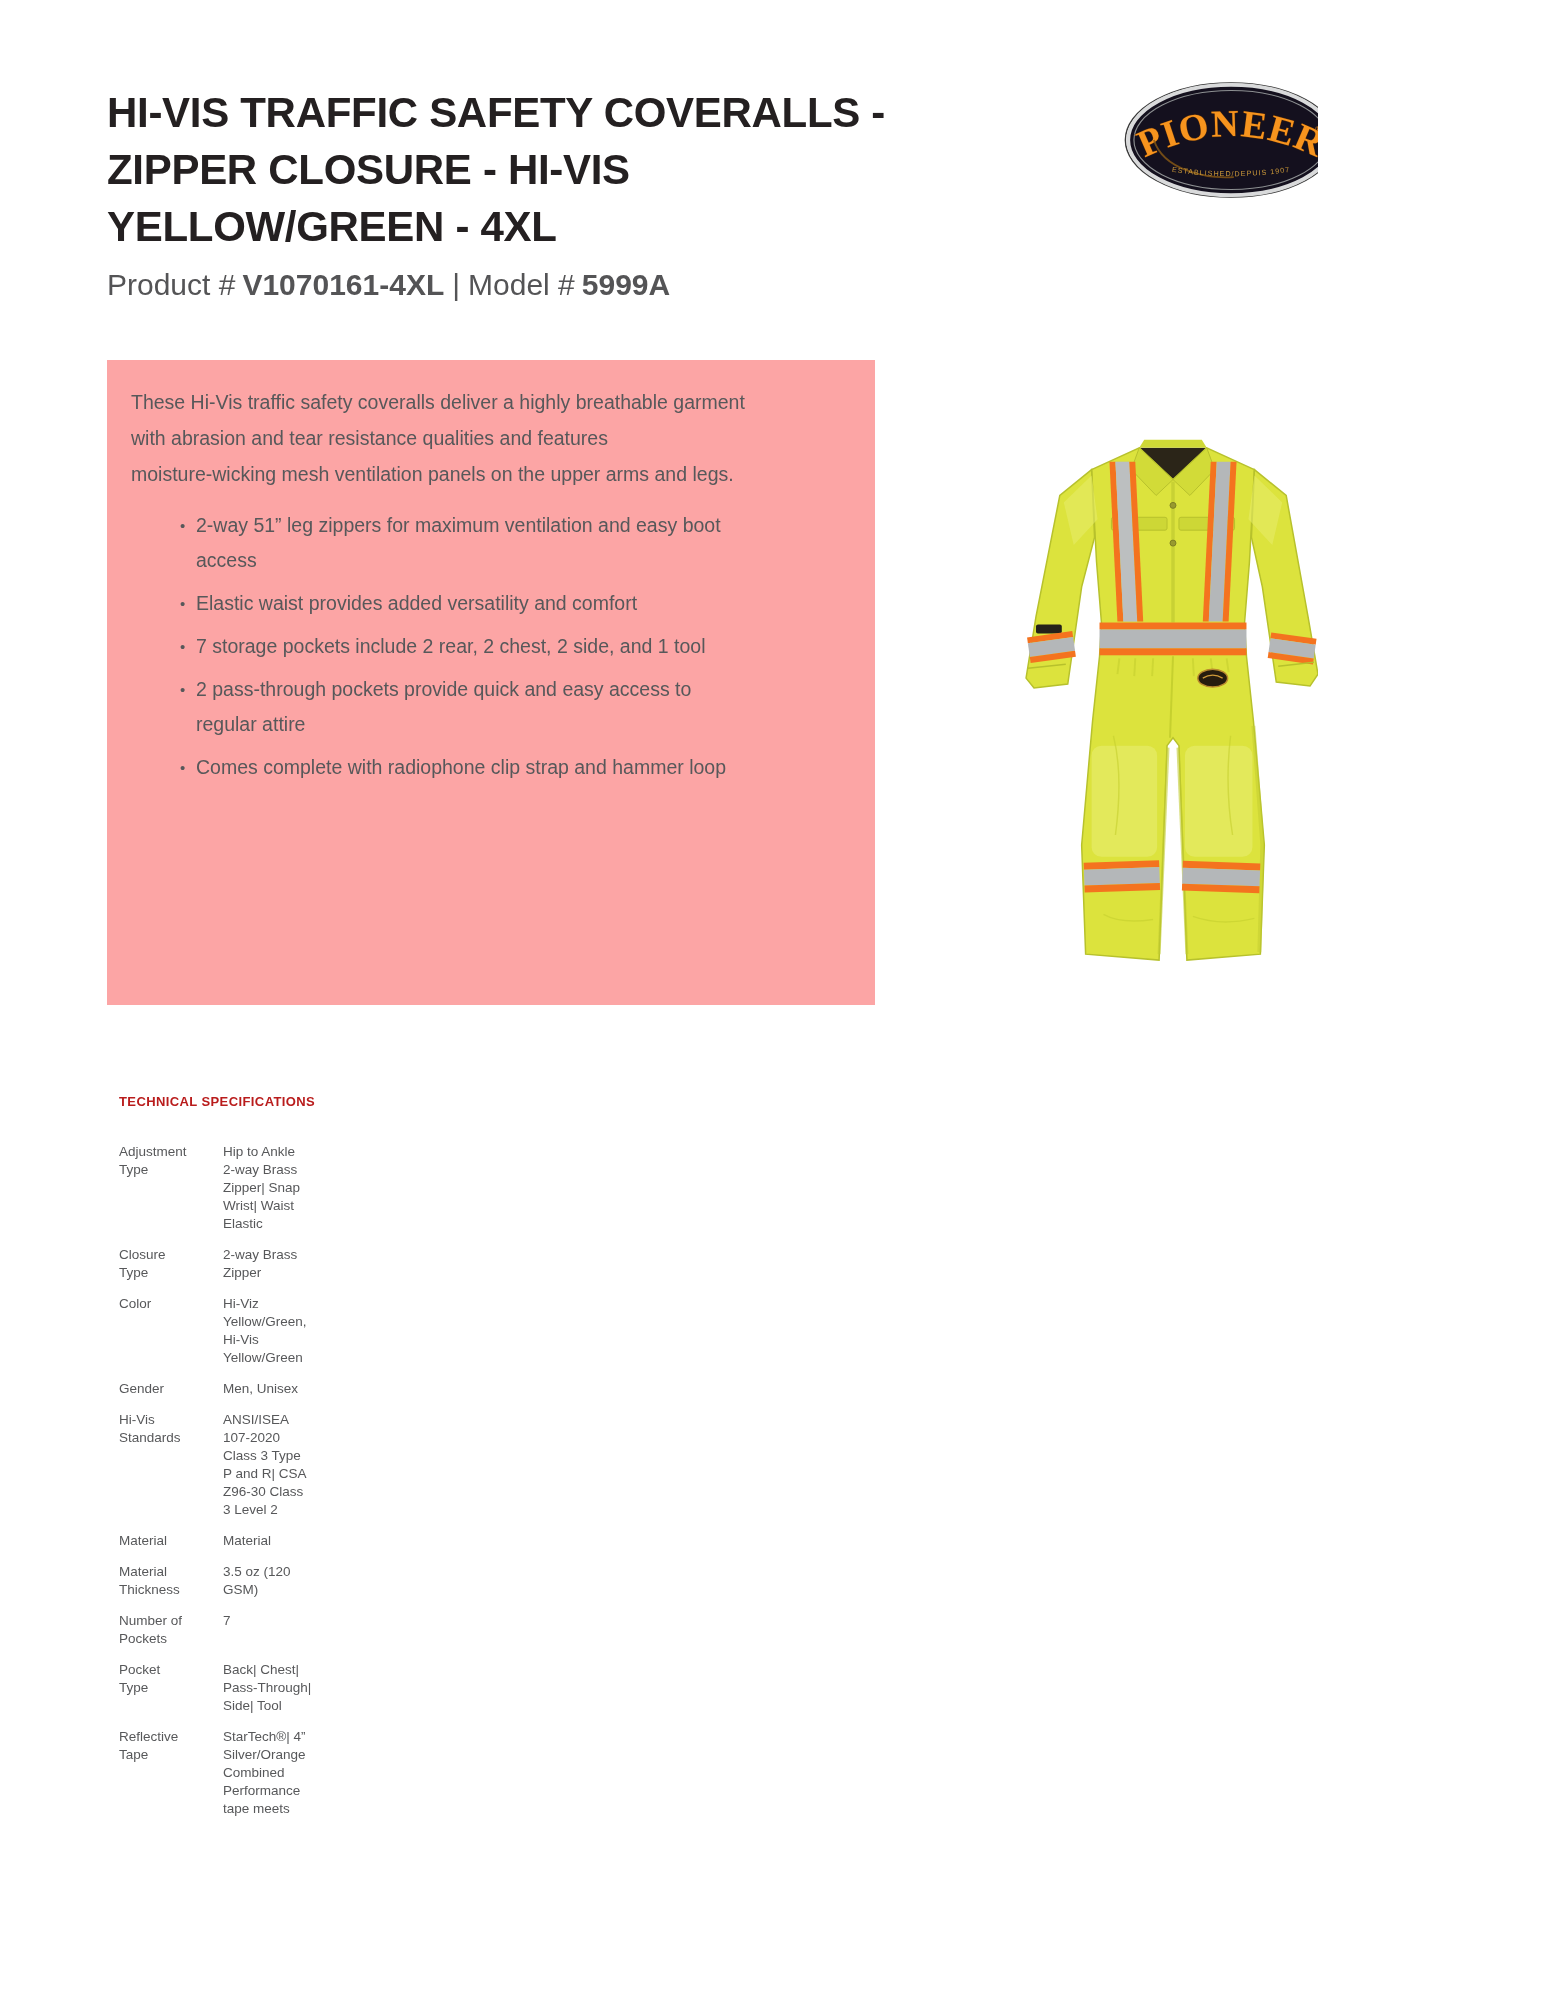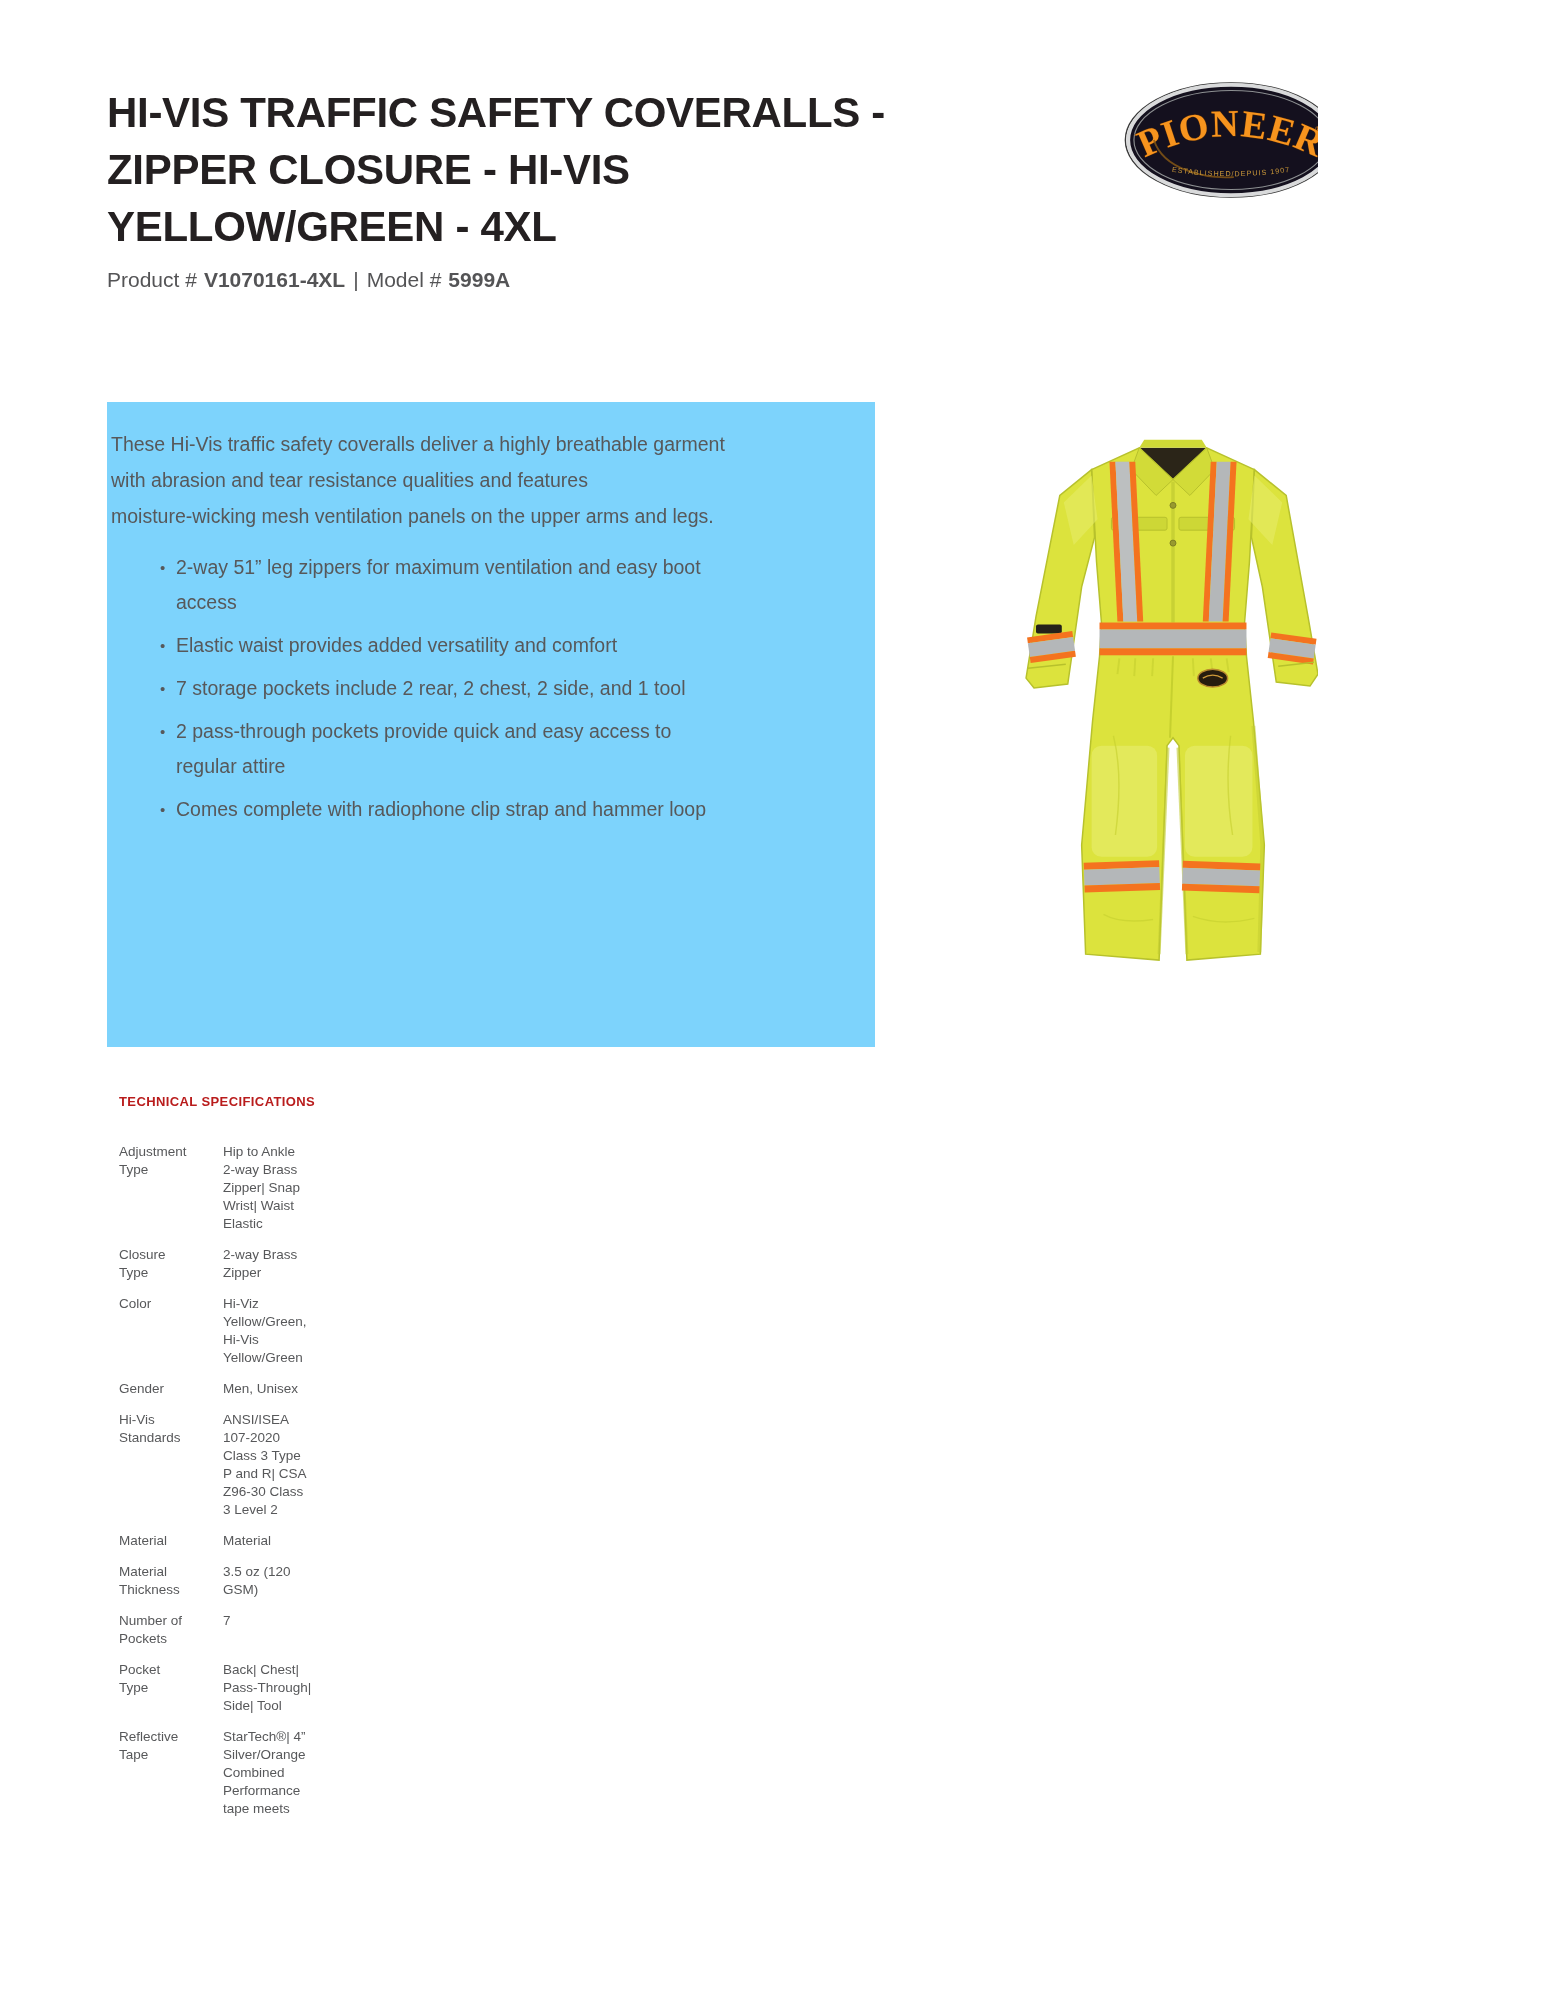--- a/index.html
+++ b/index.html
@@ -9,33 +9,32 @@
   }
 
   
   .title {
     position:absolute; left:107px; top:84px; width:1010px;
     font-size:42px; font-weight:bold; color:#242021;
     line-height:1.36; white-space:pre; letter-spacing:-0.3px; margin:0;
   }
   .subtitle {
     position:absolute; left:107px; top:268px; width:700px;
-    font-size:21px; color:#545456; white-space:nowrap;
+    font-size:30px; color:#545456; white-space:nowrap;
   }
   .subtitle .bold { font-weight:bold; }
   .subtitle .sep { margin:0 8px; }
   .subtitle .sp  { margin-right:7px; }
   .logo { position:absolute; left:1121px; top:81px; width:220px; height:118px; }
 
   
   .desc-box {
     position:absolute; left:107px; top:360px; width:768px; height:645px;
-    background:#7dd3fc; box-sizing:border-box; padding:24px 16px 0 4px;
+    background:#fca5a5; box-sizing:border-box; padding:24px 16px 0 24px;
     color:#57585a;
-    margin-top:42px;
   }
   .desc-box p {
     margin:0; font-size:19.5px; line-height:36px; white-space:pre;
   }
   .desc-box ul { list-style:none; margin:16px 0 0 47px; padding:0; }
   .desc-box li {
     position:relative; padding-left:18px; margin-bottom:8px;
     font-size:19.5px; line-height:35px; white-space:pre;
   }
   .desc-box li::before {

